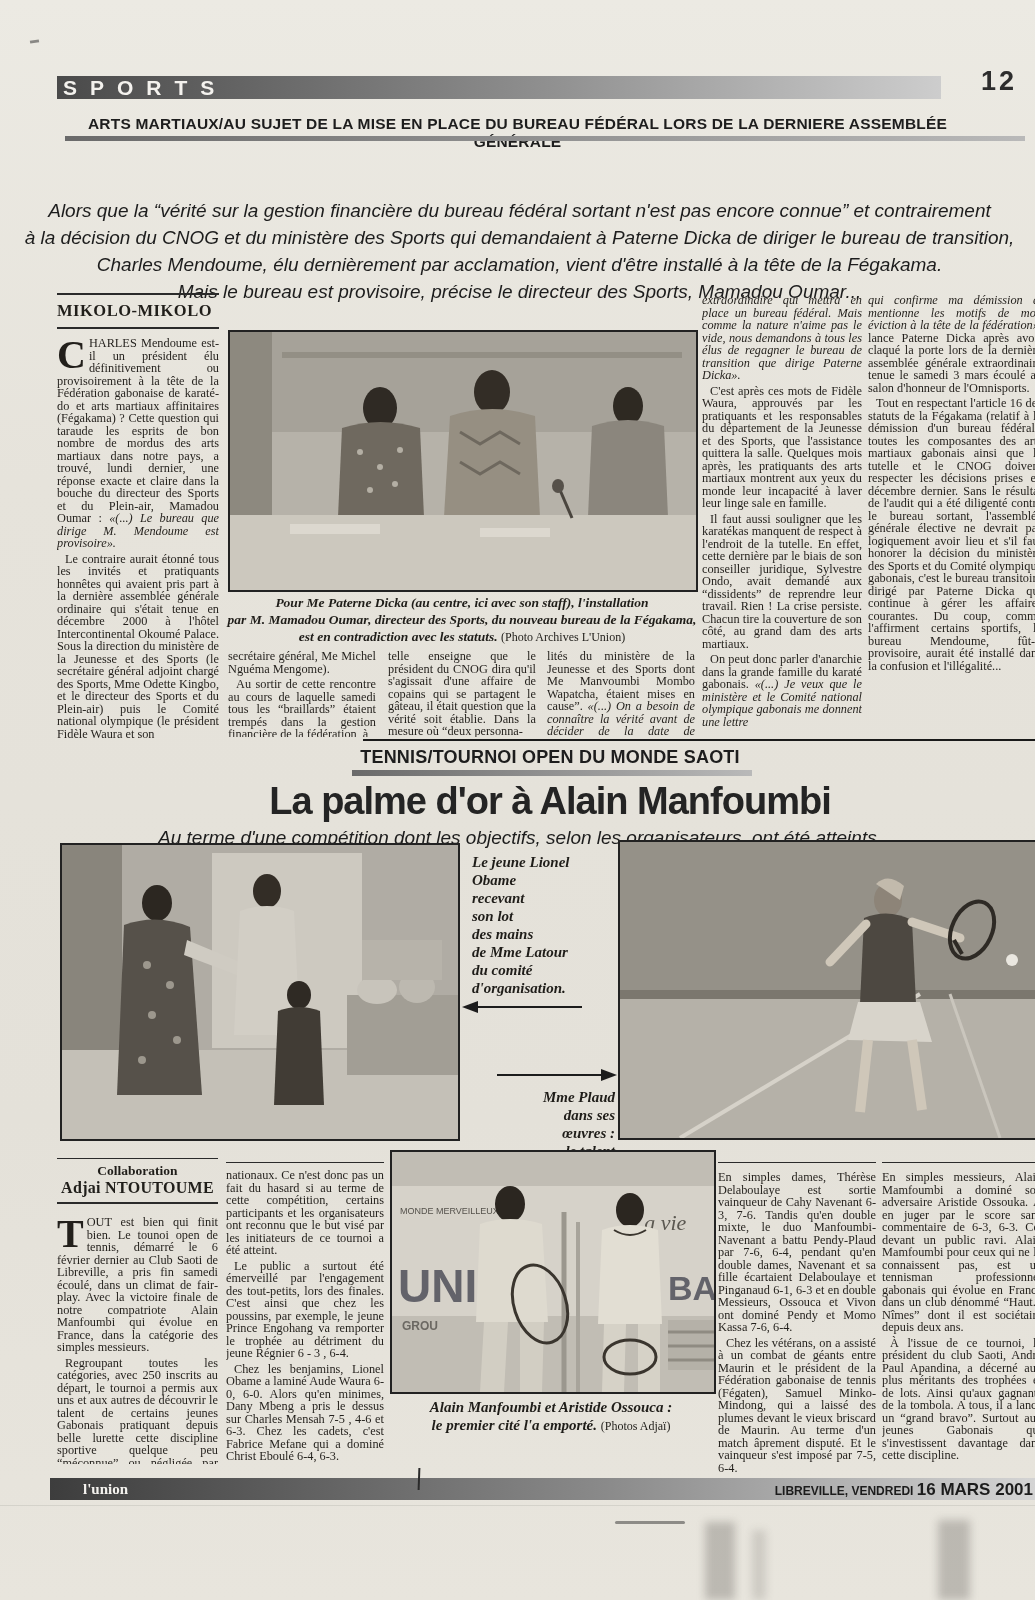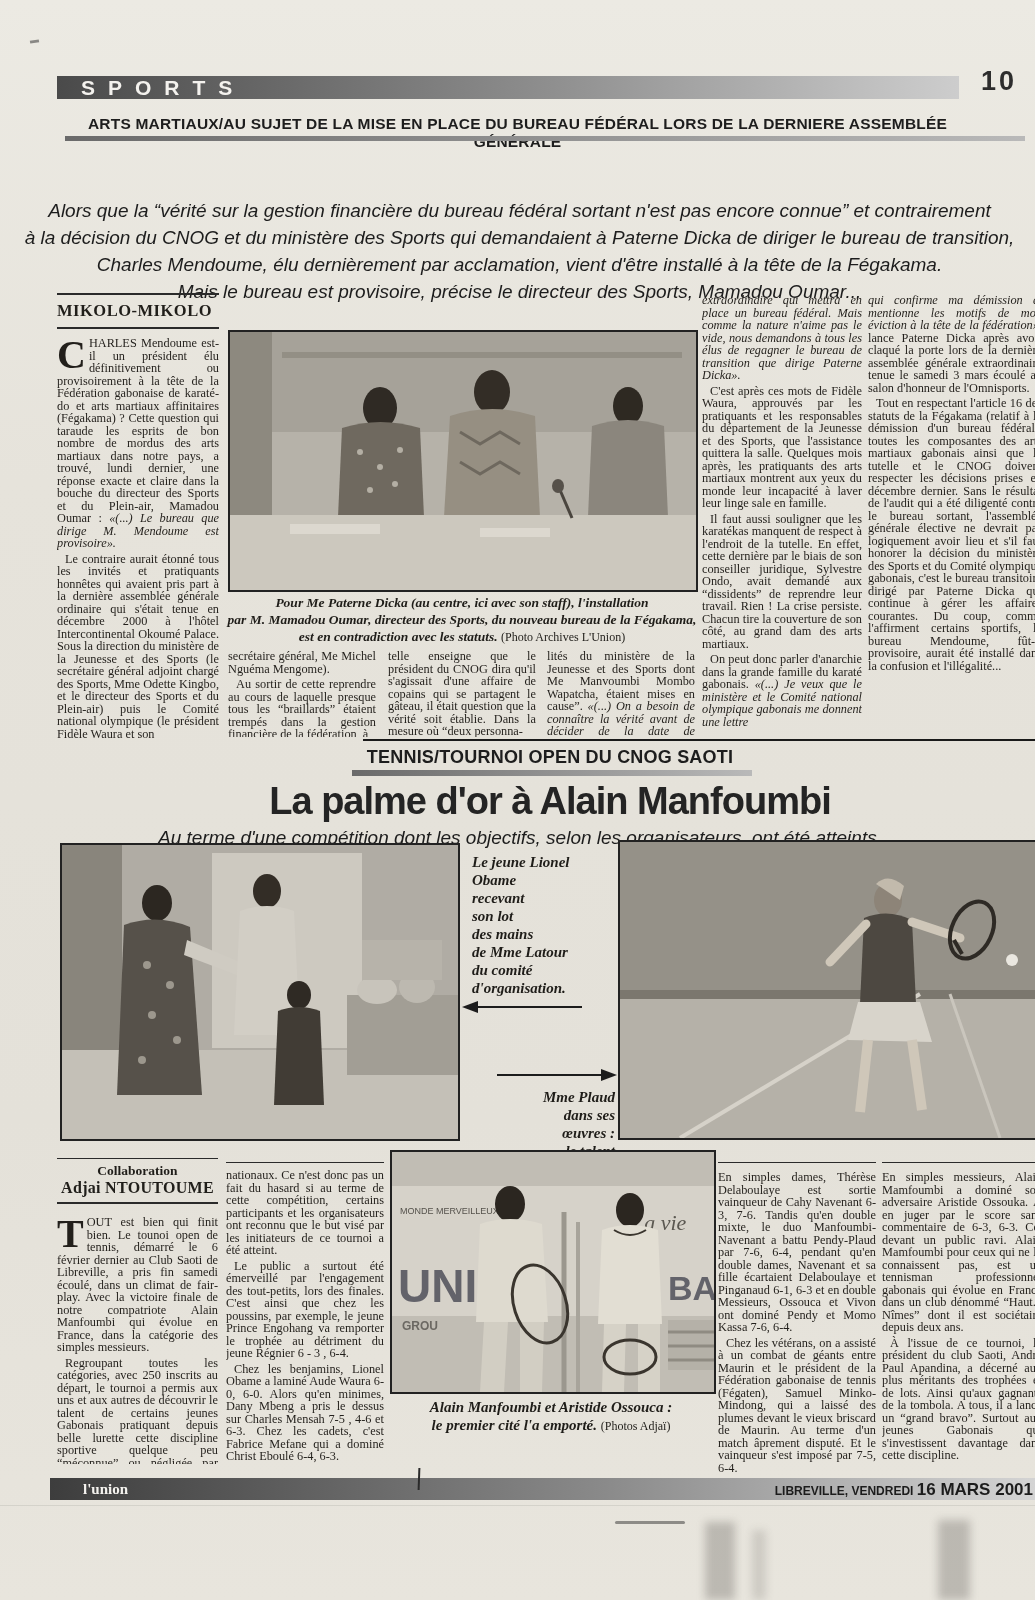--- a/index.html
+++ b/index.html
@@ -3,21 +3,21 @@
 <meta charset="utf-8">
 <style>
   html,body{margin:0;padding:0;background:#cfccc4;}
   #page{position:relative;width:1035px;height:1600px;overflow:hidden;
         background:
           linear-gradient(180deg,#eceae3 0%,#e6e3db 30%,#e4e1d9 70%,#e8e5dd 100%);
         font-family:"Liberation Serif",serif;color:#201e1a;}
   .abs{position:absolute;}
   
   .sports-bar{height:23px;background:linear-gradient(90deg,#4a4a4a 0%,#8f8f8f 55%,#cdcdcd 100%);
-      color:#f4f2ee;font:bold 21px/23px "Liberation Sans",sans-serif;letter-spacing:13px;padding-left:24px;}
+      color:#f4f2ee;font:bold 21px/23px "Liberation Sans",sans-serif;letter-spacing:13px;padding-left:6px;}
   .pagenum{font:bold 27px "Liberation Sans",sans-serif;color:#2d2d2d;letter-spacing:3px;}
   .kicker{font:bold 15.5px "Liberation Sans",sans-serif;text-align:center;color:#1d1d1d;letter-spacing:.2px;}
   .rule-grad{height:5px;background:linear-gradient(90deg,#6a6a6a,#b9b9b9);}
   .headline{font:bold 36px "Liberation Sans",sans-serif;letter-spacing:-.5px;text-align:center;color:#242424;}
   .headline2{font:bold 38px "Liberation Sans",sans-serif;letter-spacing:-1px;text-align:center;color:#242424;}
   .standfirst{font:italic 19px/27px "Liberation Sans",sans-serif;text-align:center;color:#1d1d1d;}
   
   .col{font-size:12.3px;line-height:12.5px;text-align:justify;overflow:hidden;color:#221f1b;}
   .col p{margin:0 0 3px;text-indent:8px;}
   .col p.noindent{text-indent:0;}
@@ -43,21 +43,21 @@
 </style>
 </head>
 <body>
 
 <div id="page" class="noise">
 
   <div class="abs" style="left:30px;top:40px;width:9px;height:3px;background:rgba(40,40,40,.5);transform:rotate(-8deg);"></div>
   <div class="abs sports-bar" style="left:57px;top:76px;width:878px;">
     <span>SPORTS</span>
   </div>
-  <div class="abs pagenum" style="left:981px;top:66px;">10</div>
+  <div class="abs pagenum" style="left:981px;top:66px;">12</div>
 
   <div class="abs kicker" style="left:60px;top:115px;width:915px;">ARTS MARTIAUX/AU SUJET DE LA MISE EN PLACE DU BUREAU FÉDÉRAL LORS DE LA DERNIERE ASSEMBLÉE GÉNÉRALE</div>
   <div class="abs rule-grad" style="left:65px;top:136px;width:960px;"></div>
   <div class="abs standfirst" style="left:22px;top:197px;width:995px;">
     <div>Alors que la “vérité sur la gestion financière du bureau fédéral sortant n'est pas encore connue” et contrairement</div>
     <div>à la décision du CNOG et du ministère des Sports qui demandaient à Paterne Dicka de diriger le bureau de transition,</div>
     <div>Charles Mendoume, élu dernièrement par acclamation, vient d'être installé à la tête de la Fégakama.</div>
     <div>Mais le bureau est provisoire, précise le directeur des Sports, Mamadou Oumar...</div>
   </div>
 
@@ -96,21 +96,21 @@
     </svg>
   </div>
   <div class="abs cap" style="left:212px;top:594px;width:500px;">
     <div>Pour Me Paterne Dicka (au centre, ici avec son staff), l'installation</div>
     <div>par M. Mamadou Oumar, directeur des Sports, du nouveau bureau de la Fégakama,</div>
     <div><span>est en contradiction avec les statuts. </span><span class="credit">(Photo Archives L'Union)</span></div>
   </div>
 
   <div class="abs col" style="left:228px;top:650px;width:148px;height:87px;">
     <p class="noindent">secrétaire général, Me Michel Nguéma Mengome).</p>
-    <p>Au sortir de cette reprendre au cours de laquelle presque tous les “braillards” étaient trempés dans la gestion financière de la fédération, à</p>
+    <p>Au sortir de cette rencontre au cours de laquelle samedi tous les “braillards” étaient trempés dans la gestion financière de la fédération, à</p>
   </div>
   <div class="abs col" style="left:388px;top:650px;width:148px;height:87px;">
     <p class="noindent">telle enseigne que le président du CNOG dira qu'il s'agissait d'une affaire de copains qui se partagent le gâteau, il était question que la vérité soit établie. Dans la mesure où “deux personna-</p>
   </div>
   <div class="abs col" style="left:547px;top:650px;width:148px;height:87px;">
     <p class="noindent"><span>lités du ministère de la Jeunesse et des Sports dont Me Manvoumbi Mombo Wapatcha, étaient mises en cause”. </span><span class="it">«(...) On a besoin de connaître la vérité avant de décider de la date de l'assemblée générale</span></p>
   </div>
 
   <div class="abs col" style="left:702px;top:294px;width:160px;height:443px;">
     <p class="noindent it">extraordinaire qui mettra en place un bureau fédéral. Mais comme la nature n'aime pas le vide, nous demandons à tous les élus de regagner le bureau de transition que dirige Paterne Dicka».</p>
@@ -119,21 +119,21 @@
     <p><span>On peut donc parler d'anarchie dans la grande famille du karaté gabonais. </span><span class="it">«(...) Je veux que le ministère et le Comité national olympique gabonais me donnent une lettre</span></p>
   </div>
 
   <div class="abs col" style="left:868px;top:294px;width:174px;height:443px;">
     <p class="noindent"><span class="it">qui confirme ma démission et mentionne les motifs de mon éviction à la tête de la fédération»,</span><span> lance Paterne Dicka après avoir claqué la porte lors de la dernière assemblée générale extraordinaire tenue le samedi 3 mars écoulé au salon d'honneur de l'Omnisports.</span></p>
     <p>Tout en respectant l'article 16 des statuts de la Fégakama (relatif à la démission d'un bureau fédéral), toutes les composantes des arts martiaux gabonais ainsi que la tutelle et le CNOG doivent respecter les décisions prises en décembre dernier. Sans le résultat de l'audit qui a été diligenté contre le bureau sortant, l'assemblée générale élective ne devrait pas logiquement avoir lieu et s'il faut honorer la décision du ministère des Sports et du Comité olympique gabonais, c'est le bureau transitoire dirigé par Paterne Dicka qui continue à gérer les affaires courantes. Du coup, comme l'affirment certains sportifs, le bureau Mendoume, fût-il provisoire, aurait été installé dans la confusion et l'illégalité...</p>
   </div>
 
   <div class="abs hr-black" style="left:363px;top:739px;width:672px;height:2px;"></div>
 
-  <div class="abs kicker" style="left:290px;top:747px;width:520px;font-size:18px;">TENNIS/TOURNOI OPEN DU CNOG SAOTI</div>
+  <div class="abs kicker" style="left:290px;top:747px;width:520px;font-size:18px;">TENNIS/TOURNOI OPEN DU MONDE SAOTI</div>
   <div class="abs rule-grad" style="left:352px;top:770px;width:400px;height:6px;"></div>
   <div class="abs headline2" style="left:110px;top:780px;width:880px;">La palme d'or à Alain Manfoumbi</div>
   <div class="abs standfirst" style="left:120px;top:824px;width:800px;font-size:19px;">Au terme d'une compétition dont les objectifs, selon les organisateurs, ont été atteints.</div>
 
   <div class="abs photo-frame" style="left:60px;top:843px;width:396px;height:294px;">
     <svg width="396" height="294" viewBox="0 0 396 294">
       <rect width="396" height="294" fill="#b0aca4"></rect>
       <rect x="0" y="205" width="396" height="89" fill="#c4c0b7"></rect>
       <rect x="150" y="8" width="150" height="195" fill="#cdc9c0"></rect>
       <rect x="0" y="0" width="60" height="205" fill="#89857c"></rect>

